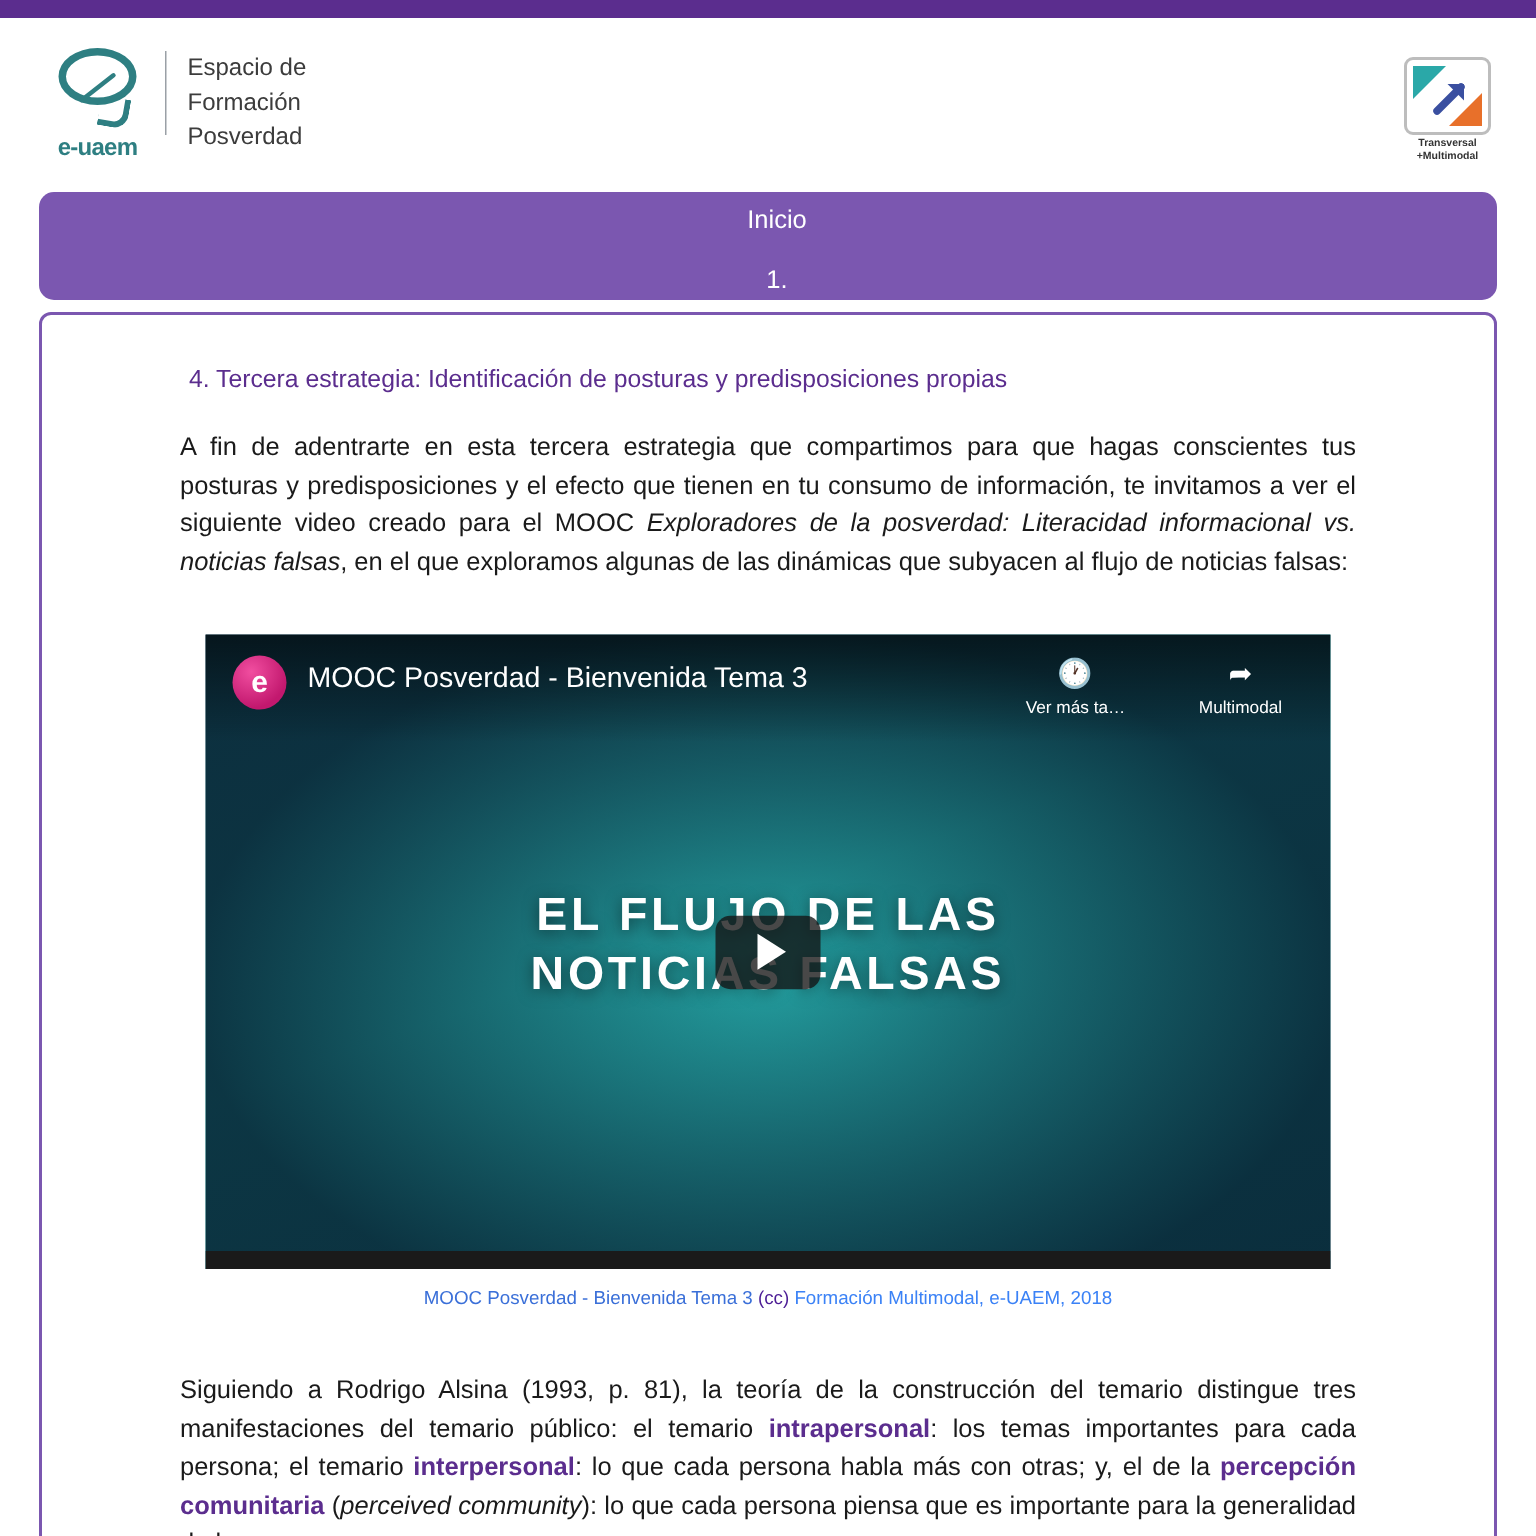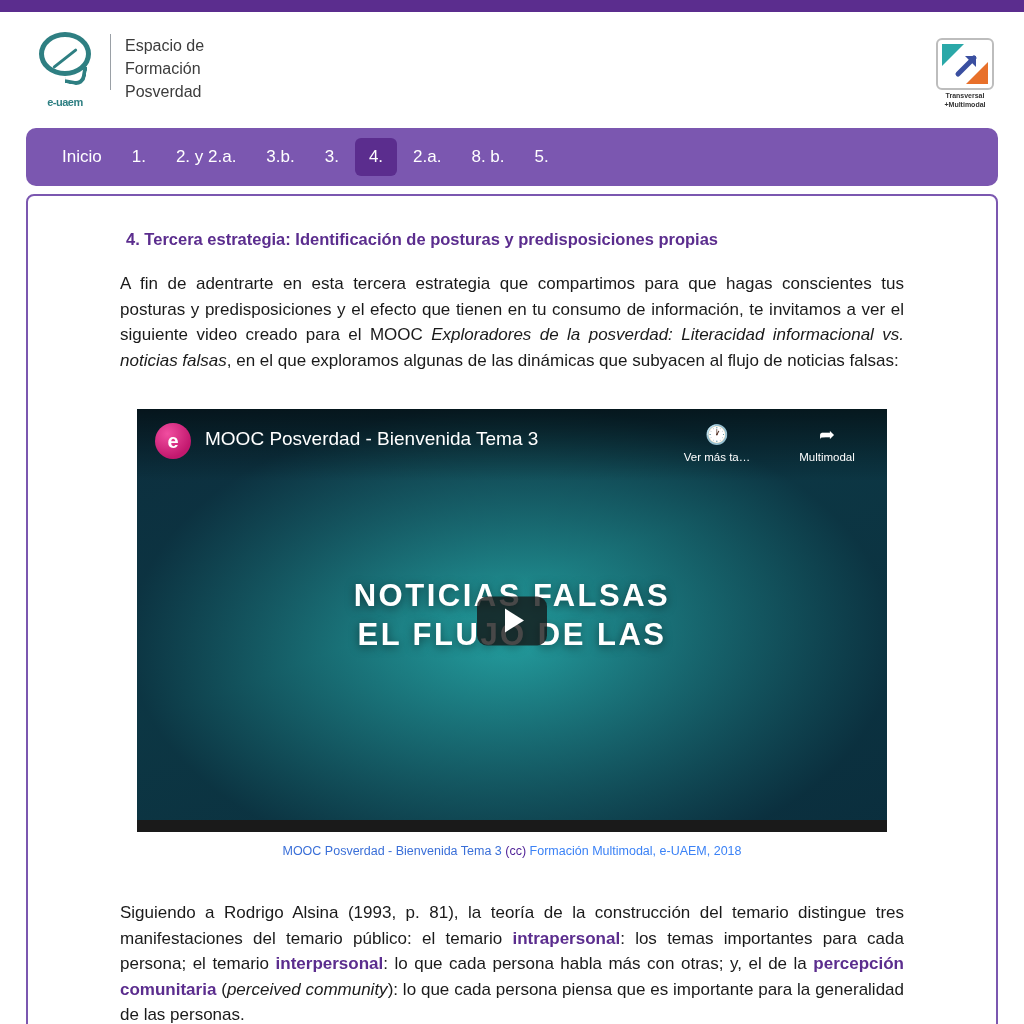--- a/index.html
+++ b/index.html
@@ -58,21 +58,21 @@
     content: "";
     position: absolute;
     left: 22px; top: 28px;
     width: 16px; height: 16px;
     border-right: 4px solid #2e7f82;
     border-bottom: 4px solid #2e7f82;
     border-radius: 0 0 10px 0;
     transform: rotate(10deg);
   }
   .brand-wordmark {
-    font-size: 11px;
+    font-size: 16px;
     font-weight: bold;
     color: #2e7f82;
     letter-spacing: -0.5px;
     margin-top: 20px;
   }
   .brand-divider {
     width: 1px;
     align-self: stretch;
     background: #9aa0a6;
     margin: 4px 14px 18px 14px;
@@ -124,25 +124,26 @@
     text-align: center;
     line-height: 1.25;
     margin-top: 2px;
     font-weight: bold;
   }
   
   .nav {
     margin: 4px 26px 0 26px;
     background: #7b57b0;
     border-radius: 10px;
-    height: 58px;
+    height: 72px;
     display: flex;
     align-items: center;
     padding: 0 10px 0 22px;
     gap: 2px;
+    flex-direction: column;
   }
   .nav-item {
     color: #ffffff;
     font-size: 17px;
     padding: 9px 14px;
     border-radius: 6px;
     white-space: nowrap;
     cursor: pointer;
   }
   .nav-item.active {
@@ -155,21 +156,21 @@
     border-radius: 8px;
     height: 848px;
     overflow: hidden;
     background: #ffffff;
     padding: 34px 92px 0 92px;
     position: relative;
   }
   .section-title {
     color: #5b2d8e;
     font-size: 16.5px;
-    font-weight: bold;
+    font-weight: normal;
     margin: 0 0 22px 6px;
   }
   .para {
     font-size: 17px;
     color: #1a1a1a;
     line-height: 1.5;
     text-align: justify;
     margin: 0 0 10px 0;
   }
   .para em { font-style: italic; }
@@ -335,22 +336,22 @@
           <span class="ico">🕐</span>
           <span>Ver más ta…</span>
         </div>
         <div class="yt-action">
           <span class="ico">➦</span>
           <span>Multimodal</span>
         </div>
       </div>
 
       <div class="video-headline">
+        <div>EL FLUJO DE LAS</div>
         <div>NOTICIAS FALSAS</div>
-        <div>EL FLUJO DE LAS</div>
       </div>
 
       <div class="play-btn">
         <div class="play-tri"></div>
       </div>
 
       <div class="video-bottombar"></div>
     </div>
 
     <div class="video-caption"><a href="#">MOOC Posverdad - Bienvenida Tema 3</a> <span class="cc">(cc)</span> <span class="rest">Formación Multimodal, e-UAEM, 2018</span></div>

